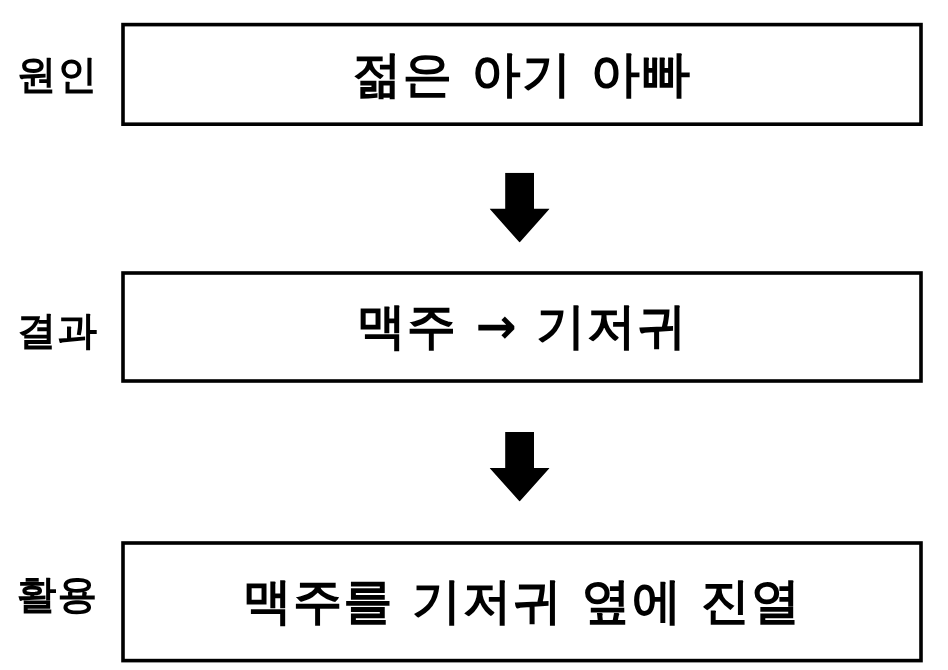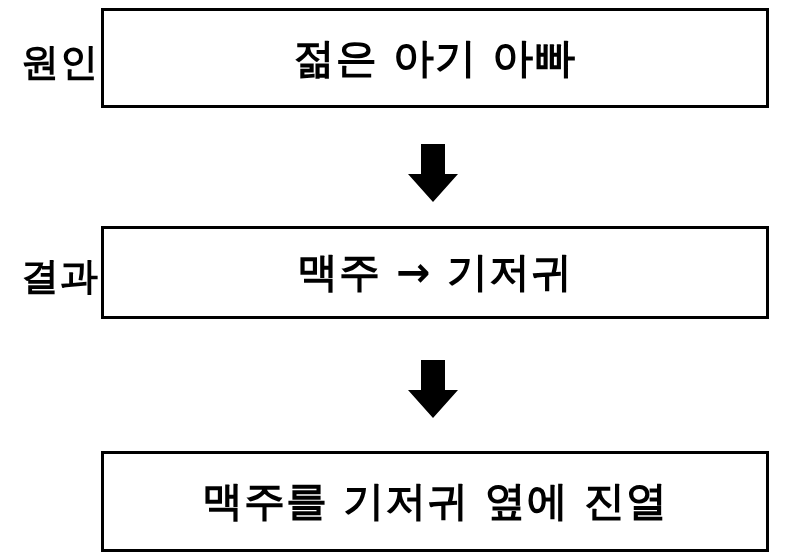--- a/index.html
+++ b/index.html
@@ -15,25 +15,24 @@
     font-family: "DejaVu Sans", "Liberation Sans", sans-serif;
     overflow: hidden;
   }
   .row-label {
     position: absolute;
     left: 0;
     width: 96px;
     display: flex;
     align-items: center;
     justify-content: center;
-    font-size: 38px;
+    font-size: 33px;
     font-weight: 700;
     color: #000000;
     letter-spacing: 1px;
-    margin-left: 12px;
   }
   .flow-box {
     position: absolute;
     left: 101px;
     width: 668px;
     border: 3px solid #000000;
     box-sizing: border-box;
     background: #ffffff;
     display: flex;
     align-items: center;
@@ -54,32 +53,33 @@
     width: 100%;
     height: 100%;
   }
 </style>
 </head>
 <body>
 
 <div class="canvas">
 
   <div class="row-label" style="top:19px; height:87px;">원인</div>
-  <div class="flow-box" style="top:8px; height:100px;">젊은 아기 아빠</div>
+  <div class="flow-box" style="top:19px; height:86px;">젊은 아기 아빠</div>
 
   <div class="down-arrow" style="left:408px; top:144px;">
     <svg viewBox="0 0 50 58" xmlns="http://www.w3.org/2000/svg" aria-hidden="true">
       <polygon points="13,0 37,0 37,30 50,30 25,58 0,30 13,30" fill="#000000"></polygon>
     </svg>
   </div>
 
   <div class="row-label" style="top:230px; height:93px;">결과</div>
   <div class="flow-box" style="top:226px; height:93px;">맥주 → 기저귀</div>
 
   <div class="down-arrow" style="left:408px; top:360px;">
     <svg viewBox="0 0 50 58" xmlns="http://www.w3.org/2000/svg" aria-hidden="true">
       <polygon points="13,0 37,0 37,30 50,30 25,58 0,30 13,30" fill="#000000"></polygon>
     </svg>
   </div>
 
+  <div class="row-label" style="top:451px; height:91px;">활용</div>
   <div class="flow-box" style="top:451px; height:101px;">맥주를 기저귀 옆에 진열</div>
 
 </div>
 
 </body></html>

